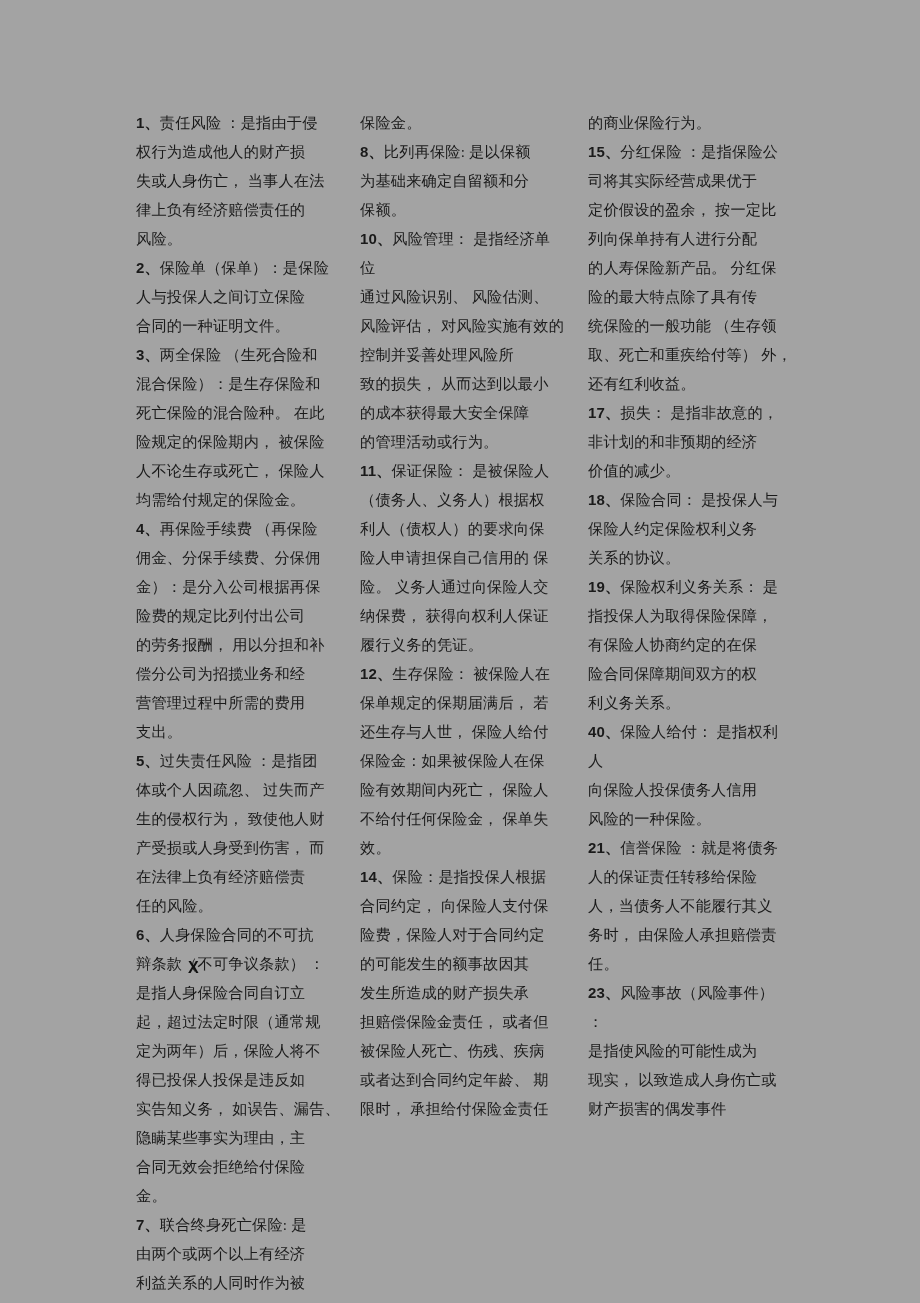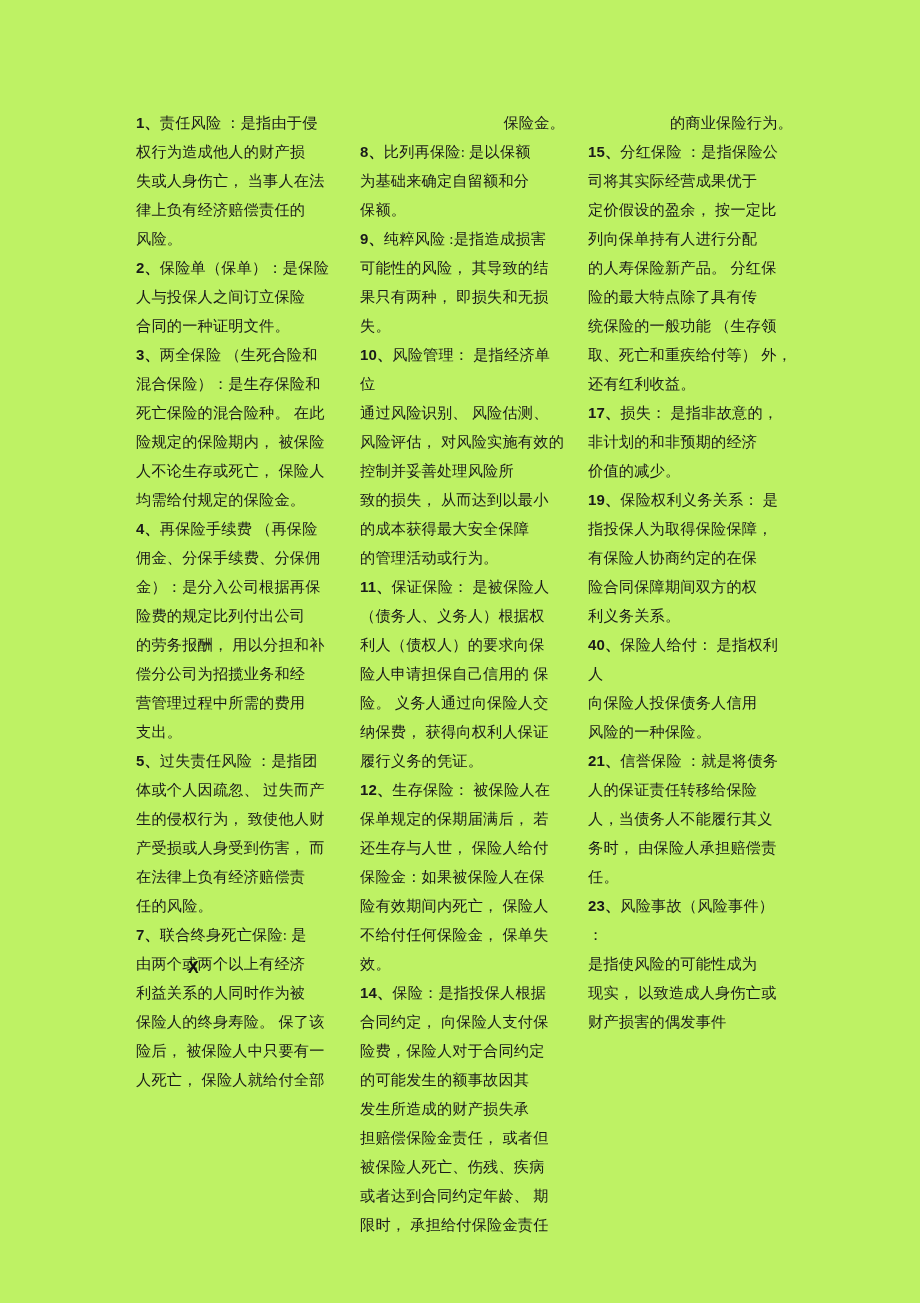--- a/index.html
+++ b/index.html
@@ -14,21 +14,21 @@
     color: #1a1a1a;
     position: relative;
     overflow: hidden;
   }
   .page {
     position: absolute;
     left: 0;
     top: 0;
     width: 920px;
     height: 1303px;
-    background: #bef264;
+    background: #a3a3a3;
   }
   .columns {
     position: absolute;
     left: 136px;
     top: 108px;
     width: 660px;
   }
   .col {
     position: absolute;
     top: 0;
@@ -43,21 +43,20 @@
     font-size: 15.2px;
     line-height: 29px;
     letter-spacing: 0.2px;
     text-align: left;
     white-space: pre-wrap;
     word-break: break-all;
     font-family: "Liberation Serif", "DejaVu Serif", serif;
   }
   .para.cont {
     text-indent: 0;
-    text-align: right;
   }
   .num {
     font-family: "Liberation Sans", "DejaVu Sans", sans-serif;
     font-weight: bold;
     font-size: 15px;
   }
   .xmark {
     position: absolute;
     left: 188px;
     top: 959px;
@@ -95,36 +94,42 @@
 的劳务报酬， 用以分担和补
 偿分公司为招揽业务和经
 营管理过程中所需的费用
 支出。</span></p>
         <p class="para"><span class="num">5、</span><span>过失责任风险</span><span> ：是指团
 体或个人因疏忽、 过失而产
 生的侵权行为， 致使他人财
 产受损或人身受到伤害， 而
 在法律上负有经济赔偿责
 任的风险。</span></p>
+        <p class="para"><span class="num">6、</span><span>人身保险合同的不可抗</span><span>
+辩条款（不可争议条款） ：
+是指人身保险合同自订立
+起，超过法定时限（通常规
+定为两年）后，保险人将不
+得已投保人投保是违反如
+实告知义务， 如误告、漏告、
+隐瞒某些事实为理由，主
+合同无效会拒绝给付保险
+金。</span></p>
         <p class="para"><span class="num">7、</span><span>联合终身死亡保险:</span><span> 是
 由两个或两个以上有经济
 利益关系的人同时作为被
 保险人的终身寿险。 保了该
 险后， 被保险人中只要有一
 人死亡， 保险人就给付全部</span></p>
       </div>
     <div class="col col-2" id="col2">
         <p class="para cont"><span>保险金。</span></p>
         <p class="para"><span class="num">8、</span><span>比列再保险:</span><span> 是以保额
 为基础来确定自留额和分
 保额。</span></p>
-        <p class="para"><span class="num">9、</span><span>纯粹风险</span><span> :是指造成损害
-可能性的风险， 其导致的结
-果只有两种， 即损失和无损
-失。</span></p>
         <p class="para"><span class="num">10、</span><span>风险管理：</span><span> 是指经济单位
 通过风险识别、 风险估测、
 风险评估， 对风险实施有效的
 控制并妥善处理风险所
 致的损失， 从而达到以最小
 的成本获得最大安全保障
 的管理活动或行为。</span></p>
         <p class="para"><span class="num">11、</span><span>保证保险：</span><span> 是被保险人
 （债务人、义务人）根据权
 利人（债权人）的要求向保
@@ -156,20 +161,23 @@
 定价假设的盈余， 按一定比
 列向保单持有人进行分配
 的人寿保险新产品。 分红保
 险的最大特点除了具有传
 统保险的一般功能 （生存领
 取、死亡和重疾给付等） 外，
 还有红利收益。</span></p>
         <p class="para"><span class="num">17、</span><span>损失：</span><span> 是指非故意的，
 非计划的和非预期的经济
 价值的减少。</span></p>
+        <p class="para"><span class="num">18、</span><span>保险合同：</span><span> 是投保人与
+保险人约定保险权利义务
+关系的协议。</span></p>
         <p class="para"><span class="num">19、</span><span>保险权利义务关系：</span><span> 是
 指投保人为取得保险保障，
 有保险人协商约定的在保
 险合同保障期间双方的权
 利义务关系。</span></p>
         <p class="para"><span class="num">40、</span><span>保险人给付：</span><span> 是指权利人
 向保险人投保债务人信用
 风险的一种保险。</span></p>
         <p class="para"><span class="num">21、</span><span>信誉保险</span><span> ：就是将债务
 人的保证责任转移给保险

